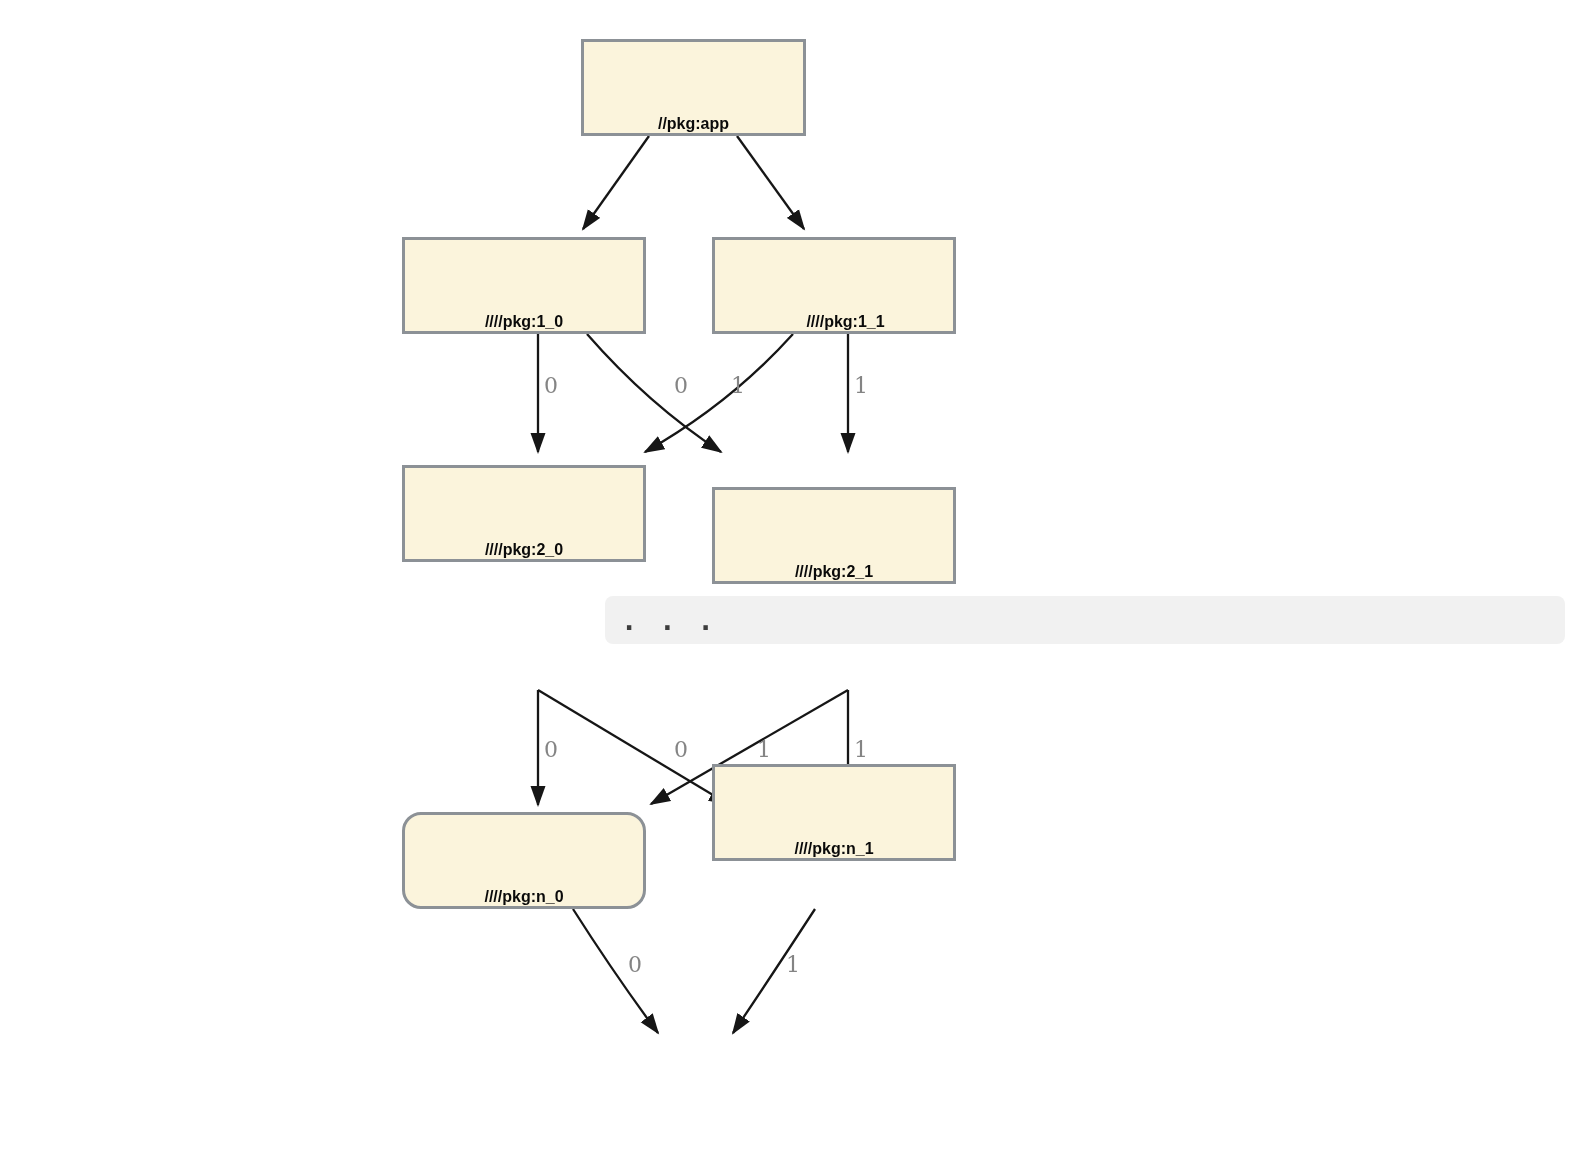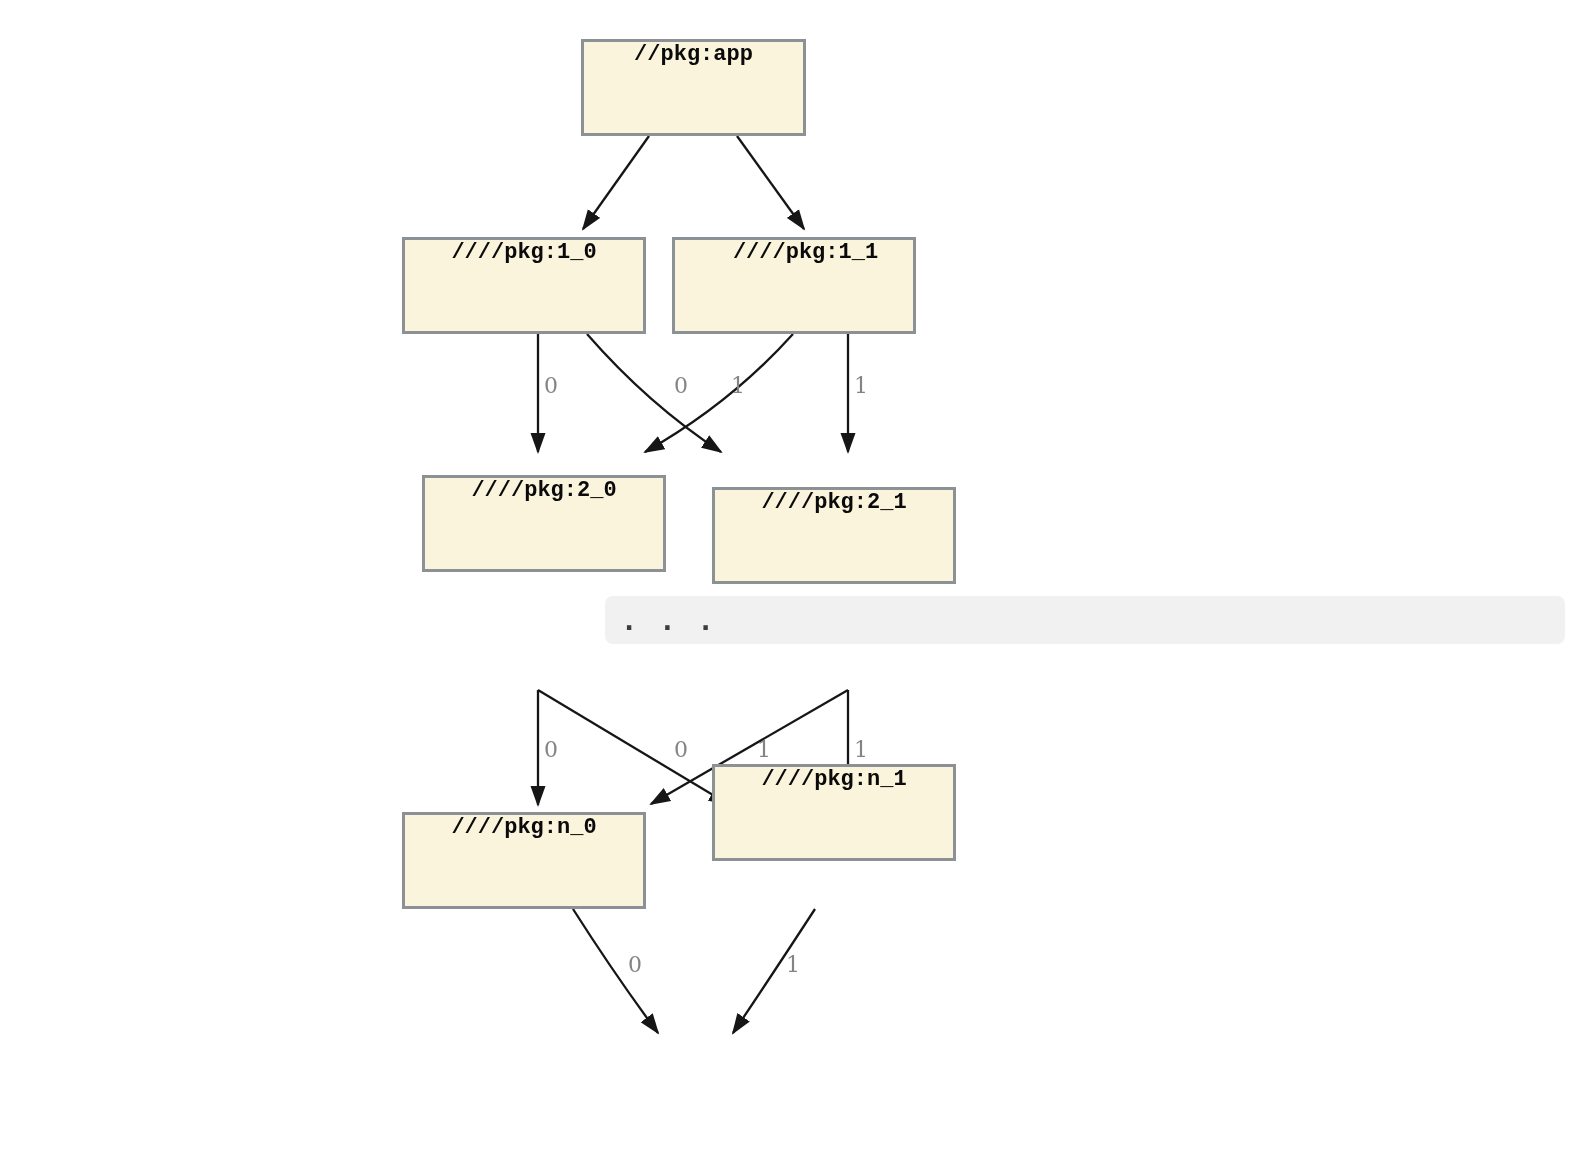--- a/index.html
+++ b/index.html
@@ -21,25 +21,25 @@
     fill: none;
     stroke: #161616;
     stroke-width: 2.3;
   }
   .node {
     position: absolute;
     box-sizing: border-box;
     background: #FBF4DC;
     border: 3px solid #8C9196;
     display: flex;
-    align-items: flex-start;
+    align-items: flex-end;
     justify-content: center;
-    font-family: Liberation Mono, monospace;
+    font-family: Liberation Sans, sans-serif;
     font-weight: bold;
-    font-size: 22px;
+    font-size: 16px;
     color: #0a0a0a;
     white-space: nowrap;
   }
   .node-small { width: 225px; height: 97px; }
   .node-wide  { width: 244px; height: 97px; }
   .edge-label {
     position: absolute;
     font-family: "DejaVu Serif", serif;
     font-size: 22px;
     color: #848484;
@@ -88,35 +88,35 @@
     <path class="edge" marker-end="url(#arrow)" d="M 573 909 Q 615 975 658 1033"></path>
     <path class="edge" marker-end="url(#arrow)" d="M 815 909 Q 772 975 733 1033"></path>
   </svg>
 
   <div class="node node-small" style="left:581px; top:39px;">
     <span>//pkg:app</span>
   </div>
   <div class="node node-wide" style="left:402px; top:237px;">
     <span>////pkg:1_0</span>
   </div>
-  <div class="node node-wide" style="left:672px; top:237px;padding-left:23px;">
+  <div class="node node-wide" style="left:712px; top:237px;padding-left:23px;">
     <span>////pkg:1_1</span>
   </div>
-  <div class="node node-wide" style="left:402px; top:475px;margin-left:20px;">
+  <div class="node node-wide" style="left:402px; top:465px;">
     <span>////pkg:2_0</span>
   </div>
   <div class="node node-wide" style="left:712px; top:459px;margin-top:28px;">
     <span>////pkg:2_1</span>
   </div>
 
   <div id="separator-bar">
     <span id="separator-dots">...</span>
   </div>
 
-  <div class="node node-wide" style="left:402px; top:812px;">
+  <div class="node node-wide" style="left:402px; top:812px;border-radius:19px;">
     <span>////pkg:n_0</span>
   </div>
   <div class="node node-wide" style="left:712px; top:764px;">
     <span>////pkg:n_1</span>
   </div>
 
   <div class="edge-label" style="left:544px; top:374px;">0</div>
   <div class="edge-label" style="left:674px; top:374px;">0</div>
   <div class="edge-label" style="left:731px; top:374px;">1</div>
   <div class="edge-label" style="left:854px; top:374px;">1</div>

